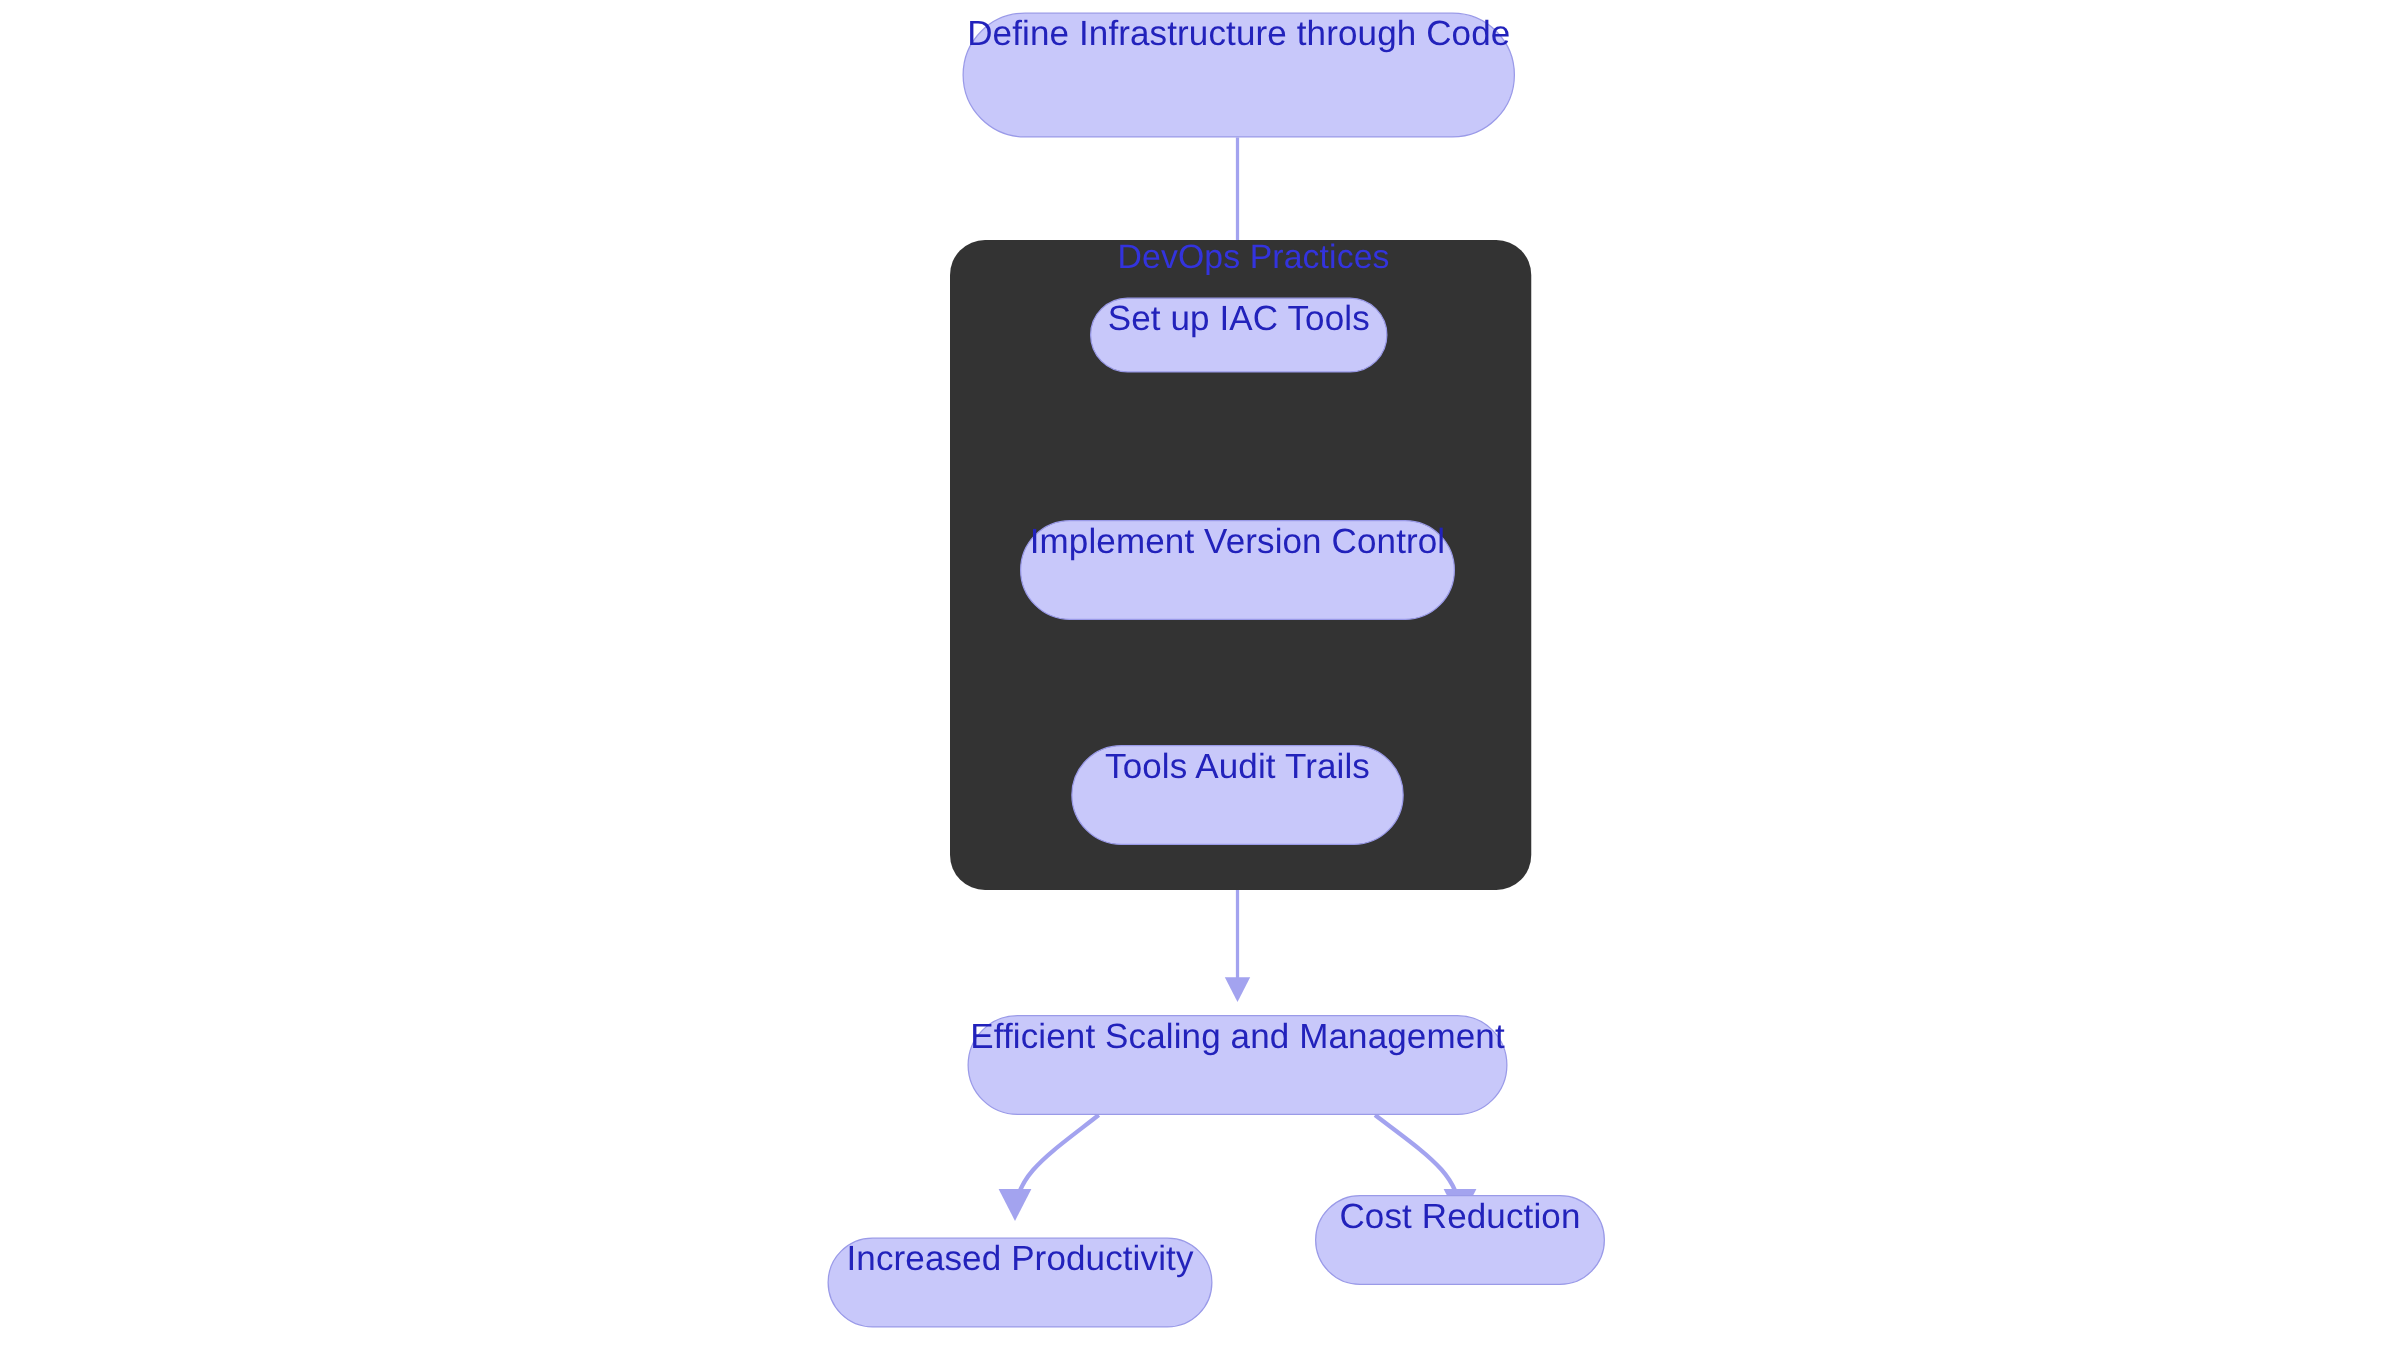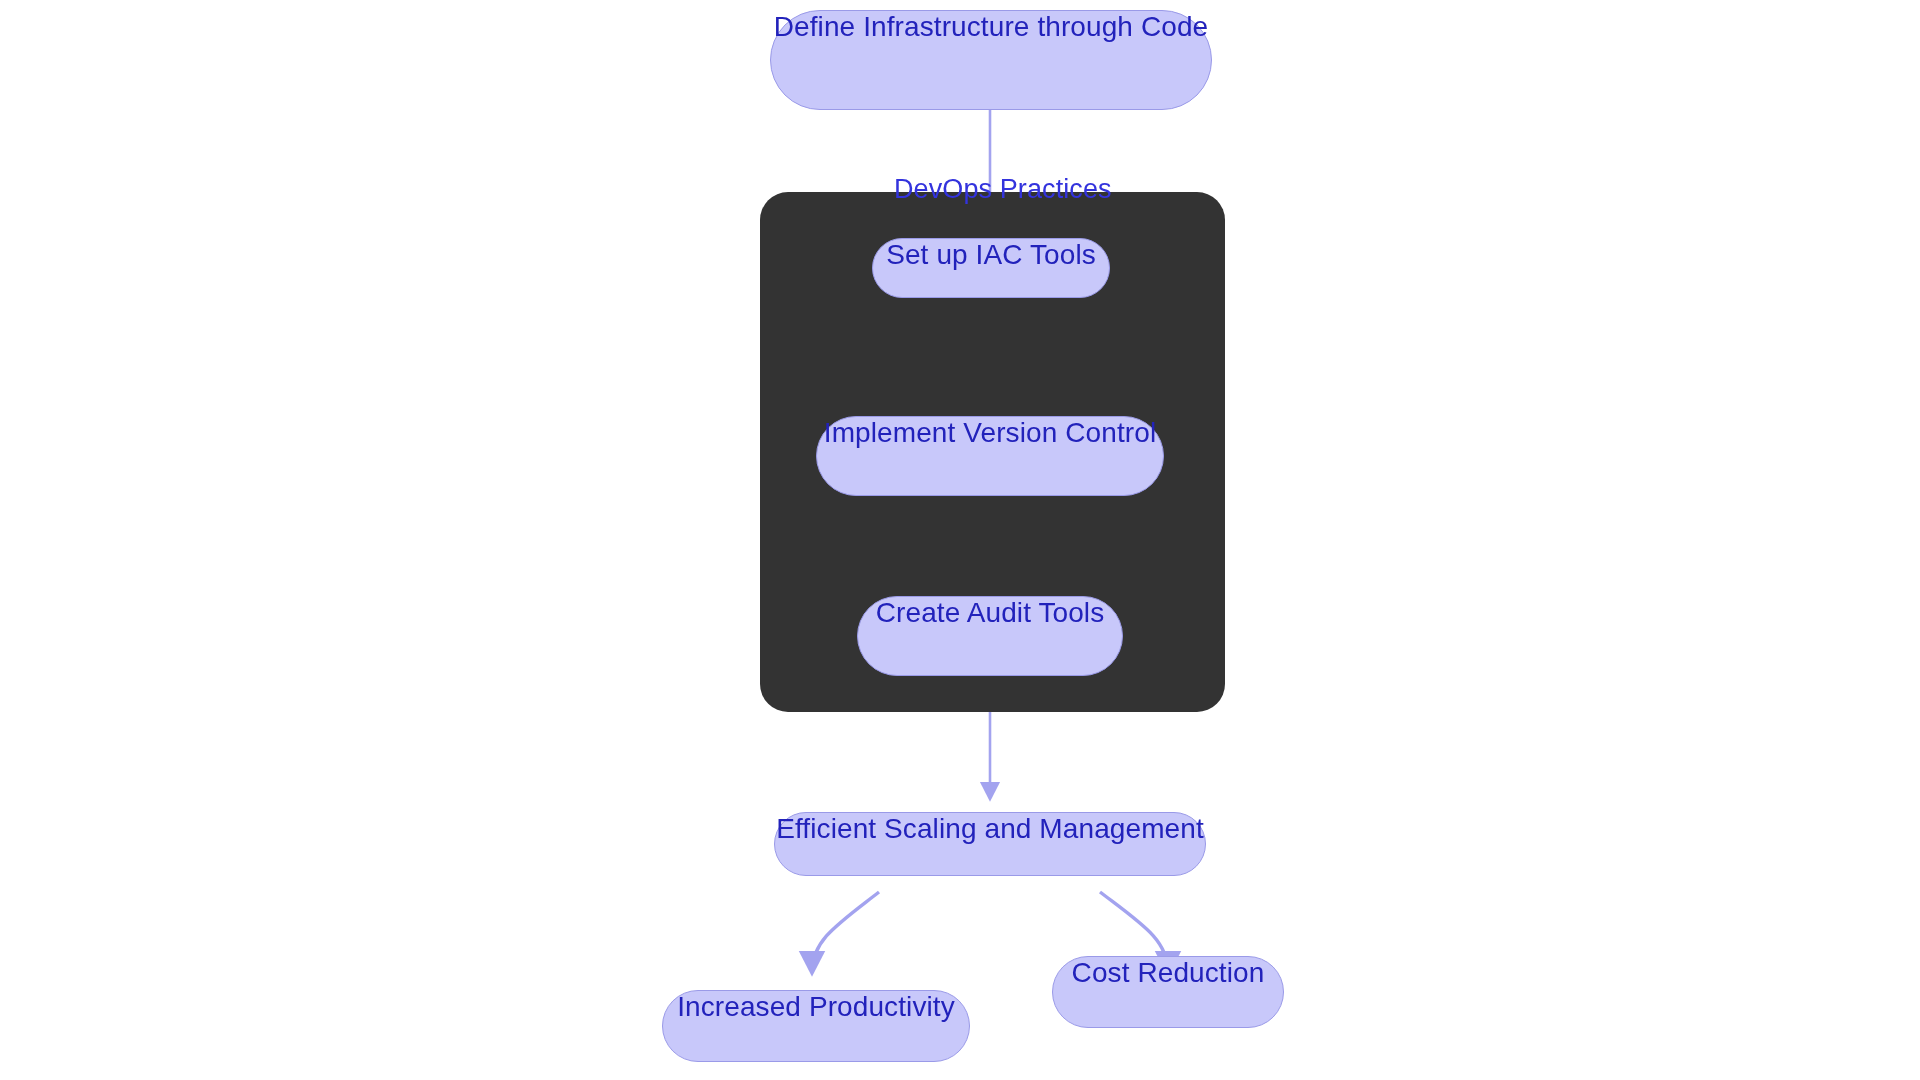--- a/index.html
+++ b/index.html
@@ -86,39 +86,39 @@
 
     <path d="M 990,676 L 990,798" fill="none" stroke="#a3a3ef" stroke-width="2.6" marker-end="url(#arrowhead)"></path>
 
     <path d="M 879,892 C 838,924 812,940 812,972" fill="none" stroke="#a3a3ef" stroke-width="3.4" marker-end="url(#arrowhead)"></path>
 
     <path d="M 1100,892 C 1142,924 1168,940 1168,972" fill="none" stroke="#a3a3ef" stroke-width="3.4" marker-end="url(#arrowhead)"></path>
   </svg>
 
   <div class="subgraph" style="left:760px; top:192px; width:465px; height:520px;"></div>
 
-  <div class="subgraph-label" style="left:894px; top:174px;">DevOps Practices</div>
+  <div class="subgraph-label" style="left:894px; top:190px;">DevOps Practices</div>
 
   <div class="node" style="left:770px; top:10px; width:442px; height:100px;">
     <span>Define Infrastructure through Code</span>
   </div>
 
   <div class="node" style="left:872px; top:238px; width:238px; height:60px;">
     <span>Set up IAC Tools</span>
   </div>
 
   <div class="node" style="left:816px; top:416px; width:348px; height:80px;">
     <span>Implement Version Control</span>
   </div>
 
   <div class="node" style="left:857px; top:596px; width:266px; height:80px;">
-    <span>Create Audit Tools</span>
+    <span>Tools Audit Trails</span>
   </div>
 
-  <div class="node" style="left:774px; top:812px; width:432px; height:64px;">
+  <div class="node" style="left:774px; top:812px; width:432px; height:80px;">
     <span>Efficient Scaling and Management</span>
   </div>
 
   <div class="node" style="left:662px; top:990px; width:308px; height:72px;">
     <span>Increased Productivity</span>
   </div>
 
   <div class="node" style="left:1052px; top:956px; width:232px; height:72px;">
     <span>Cost Reduction</span>
   </div>

